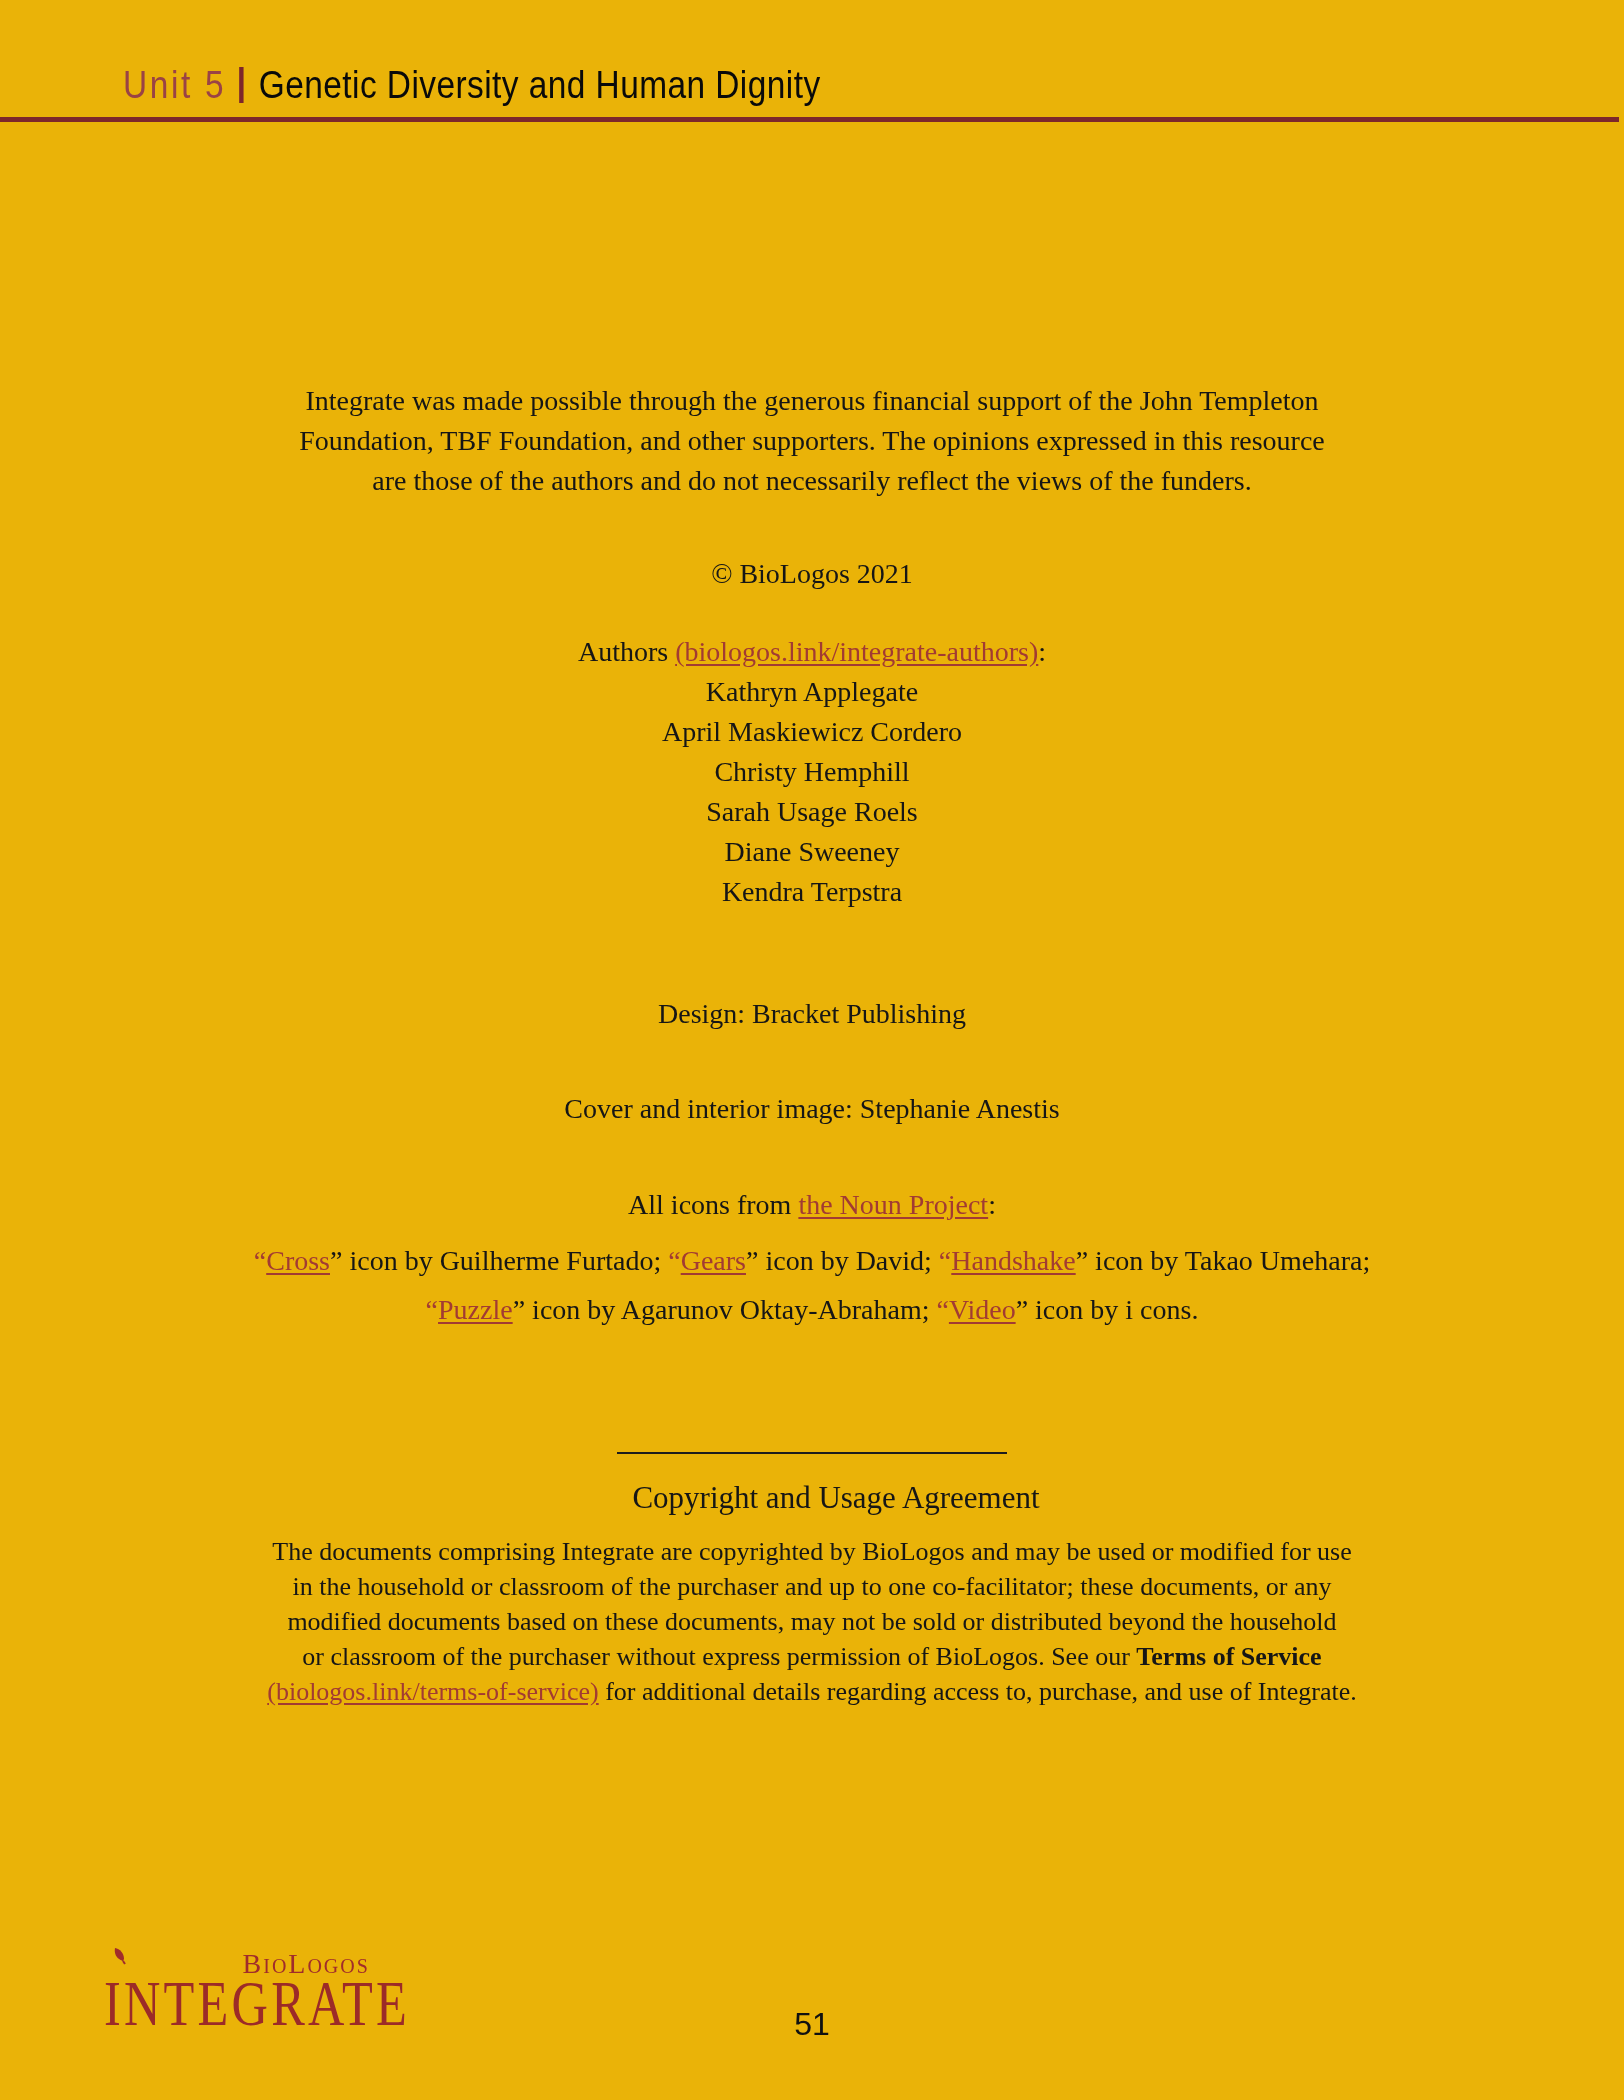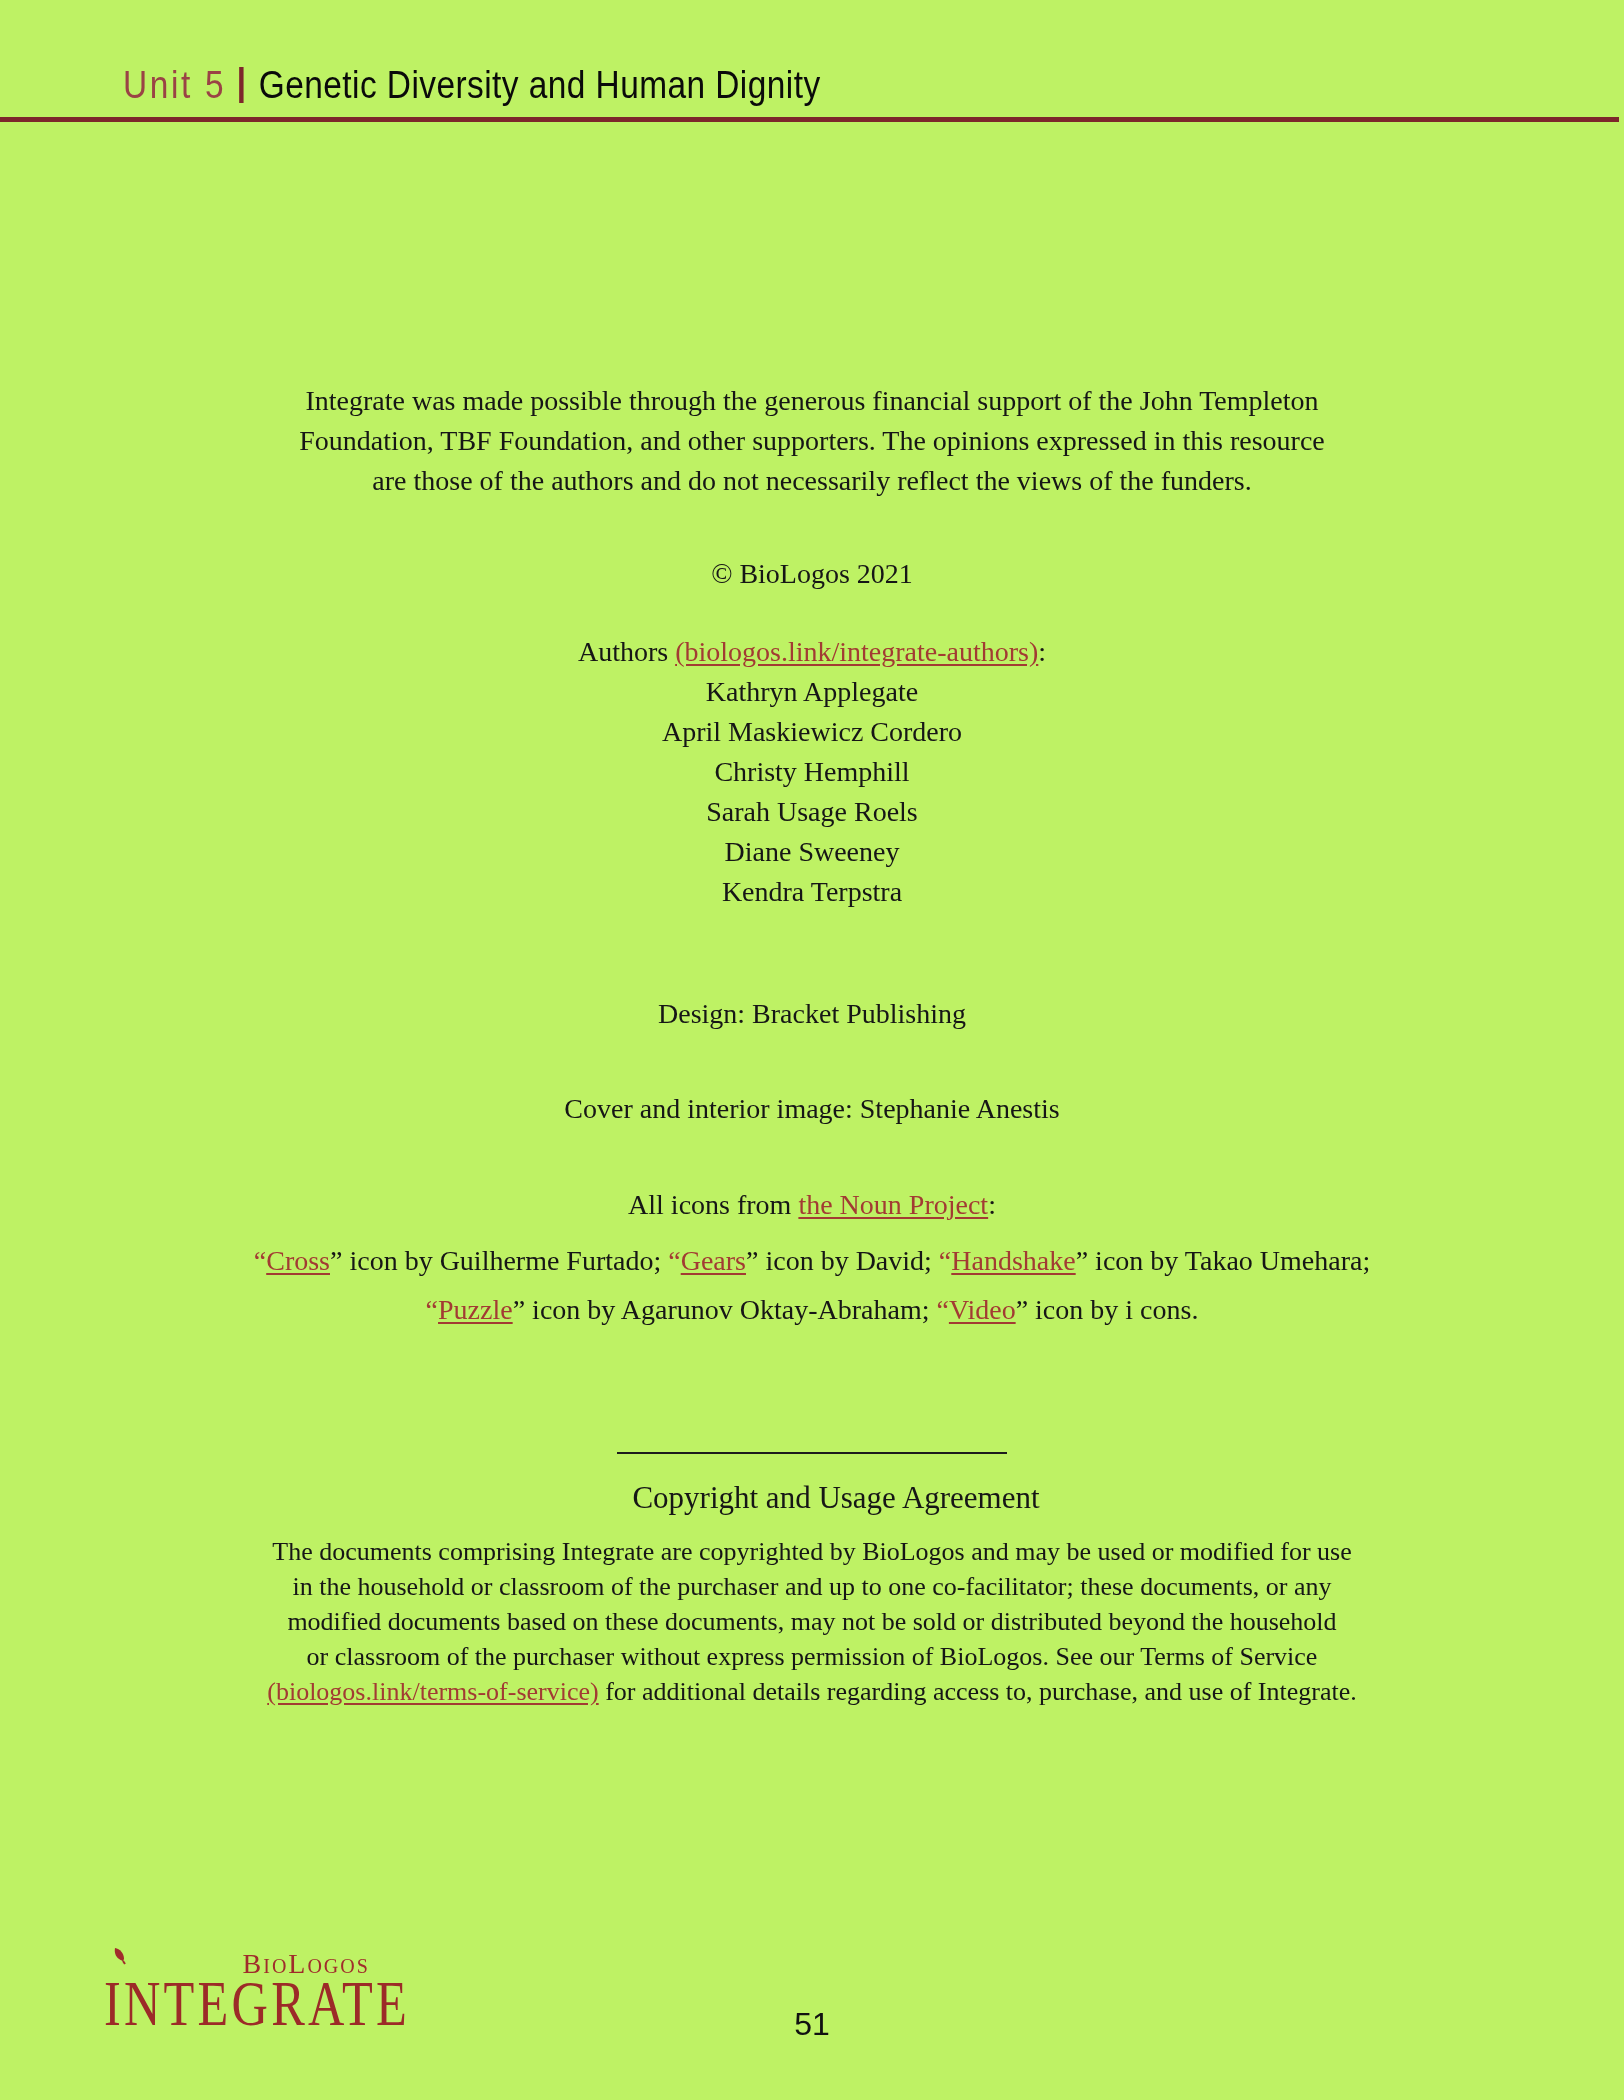--- a/index.html
+++ b/index.html
@@ -1,20 +1,20 @@
 <!DOCTYPE html>
 <html><head>
 <meta charset="utf-8">
 <style>
   html,body { margin:0; padding:0; background:#e8e8e8; }
   .page {
     position:relative;
     width:1624px; height:2100px;
     margin:0 auto;
-    background:#bef264;
+    background:#eab308;
     font-family:"Liberation Serif", serif;
     color:#161616;
     overflow:hidden;
   }
 
   
   .header {
     position:absolute; top:64px; left:123px;
     display:flex; align-items:center;
     font-family:"Liberation Sans", sans-serif;
@@ -44,21 +44,21 @@
   .iconlines { top:1236px; font-size:28px; line-height:49px; }
   .divider {
     position:absolute; top:1452px; left:617px;
     width:390px; height:2px; background:#1d1d1d;
   }
   .agreehead { top:1481px; font-size:31px; line-height:34px;padding-left:24px; }
   .agreepara { top:1534px; font-size:26px; line-height:35px; }
 
   .link { color:#A23B33; text-decoration:underline; text-underline-offset:3px; }
   .rq   { color:#A23B33; }
-  .b    { font-weight:normal; }
+  .b    { font-weight:bold; }
 
   
   .logo { position:absolute; left:104px; top:1950px; color:#A02C2B;text-align:center; }
   .logo-top {
     position:relative;
     margin-left:22px;
     font-variant:small-caps;
     font-size:28px; line-height:28px;
     letter-spacing:2px;
     color:#A02C2B;

